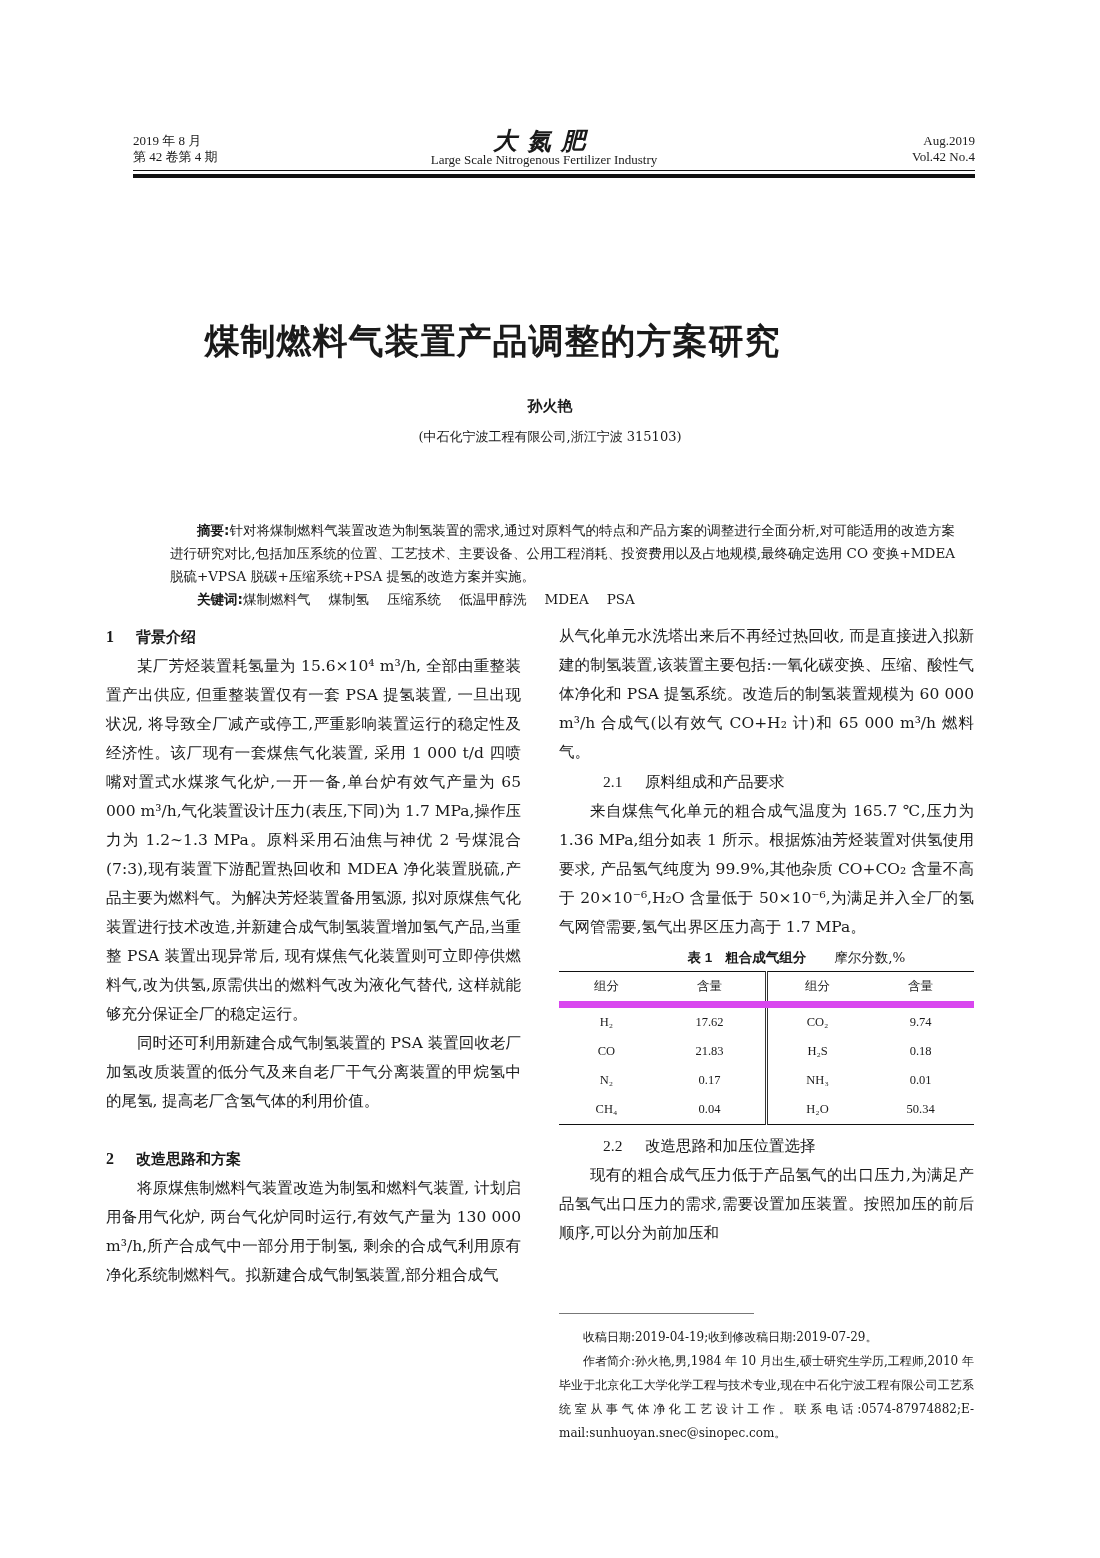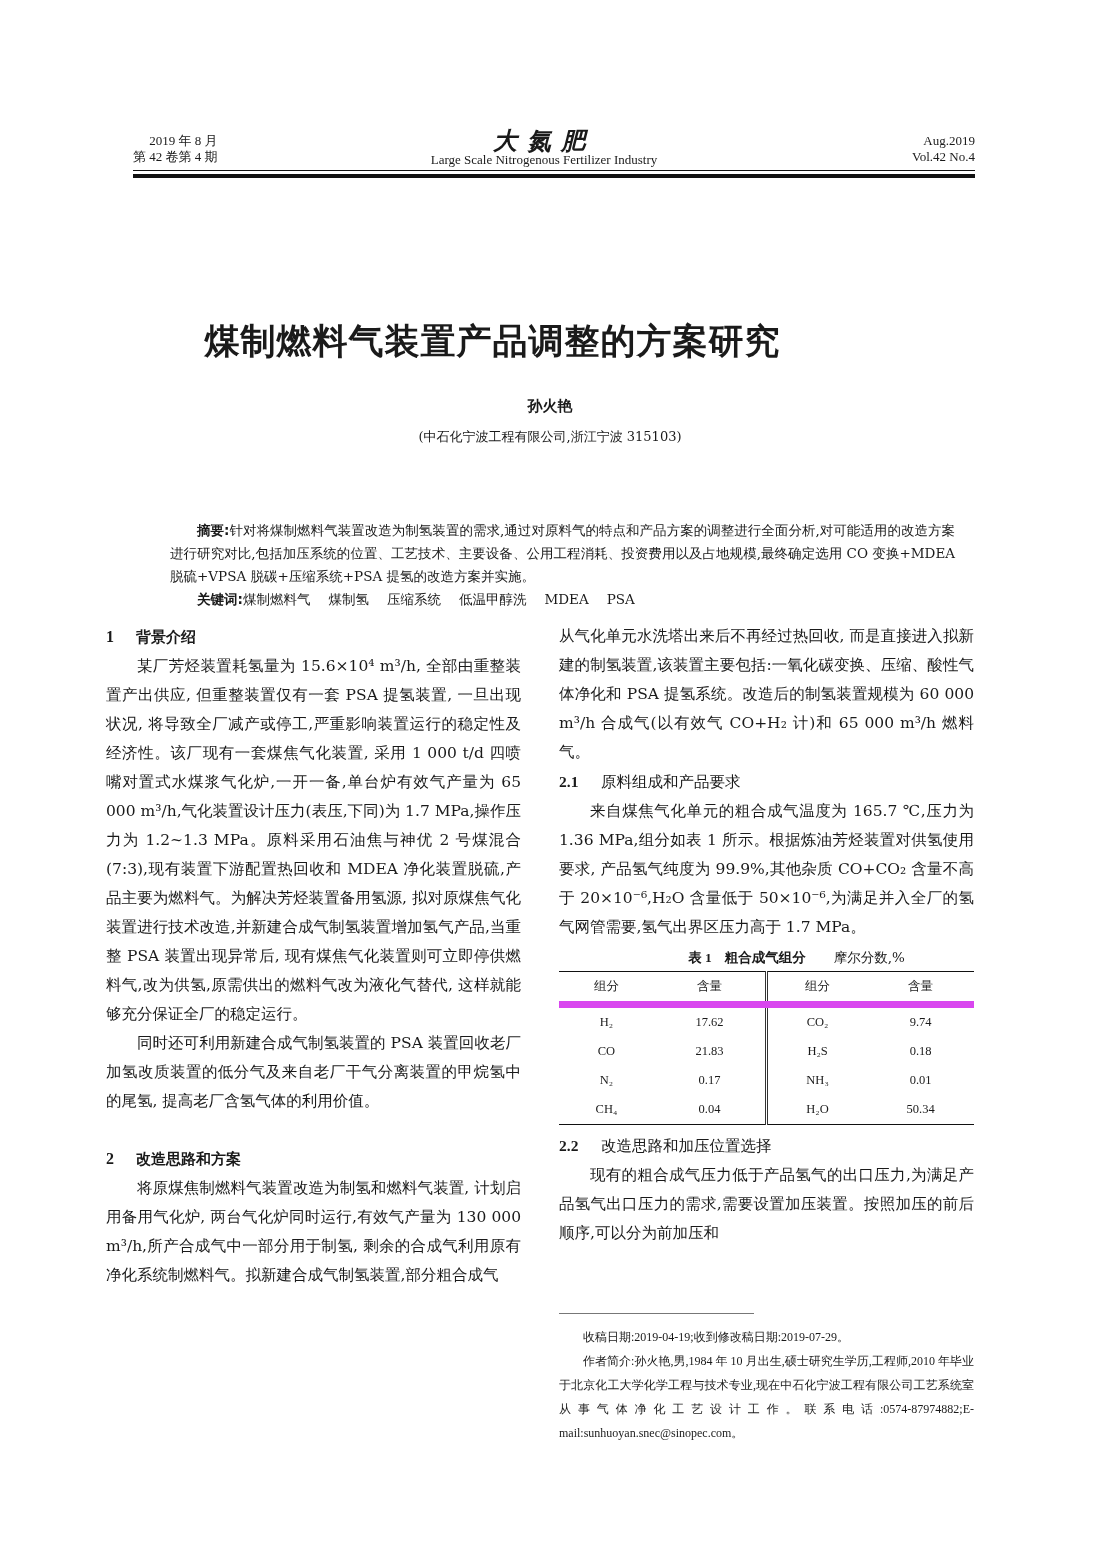--- a/index.html
+++ b/index.html
@@ -1,18 +1,18 @@
 <!DOCTYPE html>
 <html><head>
 <meta charset="utf-8">
 <style>
   html, body { margin:0; padding:0; background:#ffffff; }
   body { width:1100px; height:1558px; position:relative; overflow:hidden; color:#1a1a1a;
          font-family:"DejaVu Serif","Liberation Serif",serif; }
-  .abs { position:absolute;text-align:right; }
+  .abs { position:absolute; }
   
   .hdr-left { left:133px; top:133px; font-size:13px; line-height:16px; font-family:"Liberation Serif",serif; }
   .hdr-right { right:125px; top:133px; font-size:13px; line-height:16px; text-align:right; font-family:"Liberation Serif",serif; }
   .hdr-center { left:0; width:1088px; top:128px; text-align:center; }
   .hdr-logo { font-size:24px; font-weight:bold; letter-spacing:10px; line-height:26px; font-style:italic; }
   .hdr-en { font-size:13px; line-height:16px; font-family:"Liberation Serif",serif; margin-top:-2px; }
   .rule-thin { left:133px; width:842px; top:170px; height:1px; background:#111; }
   .rule-thick { left:133px; width:842px; top:174px; height:4px; background:#111; }
   
   .title { left:0; width:985px; top:318px; text-align:center; font-size:35px; font-weight:bold;
@@ -25,36 +25,36 @@
   .abstract .ind { text-indent:2em; }
   .keywords { margin-top:0; }
   .keywords span.kw { margin-right:18px; }
   
   .col { width:415px; font-size:15.5px; line-height:29px; text-align:justify; }
   .col-left { left:106px; top:622px; }
   .col-right { left:559px; top:622px; }
   .h1 { font-weight:bold; font-family:"DejaVu Sans",sans-serif; font-size:15px; }
   .h1 .num { display:inline-block; width:30px; font-family:"Liberation Serif",serif; font-size:16px; }
   .h2 { font-size:15.5px; }
-  .h2 .num { display:inline-block; width:42px; font-weight:bold; font-family:"Liberation Serif",serif; }
+  .h2 .num { display:inline-block; width:42px; font-weight:normal; font-family:"Liberation Serif",serif;margin-left:44px; }
   .p { text-indent:2em; margin:0; }
   .gap { height:28px; }
   
   .tcap { text-align:center; font-size:13.5px; line-height:26px; margin-top:2px; padding-left:60px; }
-  .tcap b { font-family:Liberation Serif, serif;margin-top:17px; }
+  .tcap b { font-family:Liberation Sans, sans-serif;margin-top:17px; }
   .tcap .unit { margin-left:28px; }
   table.t1 { width:415px; border-collapse:collapse; font-size:12.5px; font-family:"Liberation Serif",serif; margin-bottom:6px; }
   table.t1 th, table.t1 td { text-align:center; height:27px; padding:0; font-weight:normal; }
   table.t1 thead tr { border-top:1.5px solid #111; border-bottom:7px solid #d946ef; }
   table.t1 tbody tr:last-child { border-bottom:1.5px solid #111; }
   table.t1 .split { border-right:3px double #333; }
   
   .fn-rule { left:559px; width:195px; top:1313px; height:1px; background:#777; }
   .footnote { left:559px; width:415px; top:1325px; font-size:12px; line-height:24px; text-align:justify; }
-  .footnote .p { text-indent:2em;font-family:Liberation Serif, serif; }
+  .footnote .p { text-indent:2em; }
 </style>
 </head>
 <body>
 
 <div class="abs hdr-left">
   <div>2019 年 8 月</div>
   <div>第 42 卷第 4 期</div>
 </div>
 <div class="abs hdr-center">
   <div class="hdr-logo">大氮肥</div>

